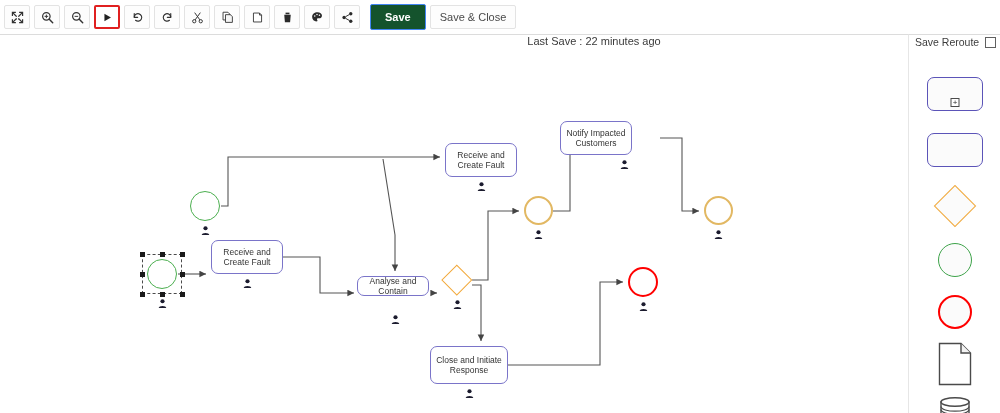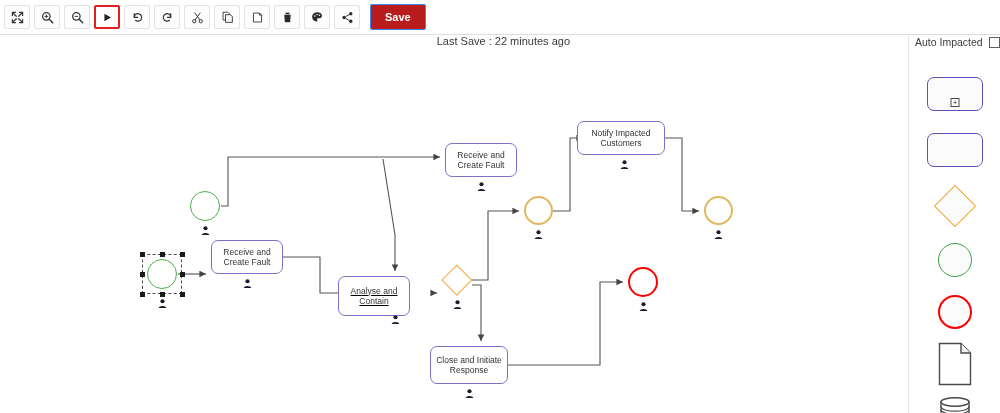--- a/index.html
+++ b/index.html
@@ -47,21 +47,21 @@
     background: #fdfdfd;
     color: #4a4a4a;
     font-size: 11px;
     padding: 0 9px;
     display: flex; align-items: center;
     cursor: pointer;
     white-space: nowrap;
     flex: 0 0 auto;
   }
   .txtbtn.primary {
-    background: #b91c1c;
+    background: #14532d;
     border-color: #4285f4;
     color: #ffffff;
     font-weight: bold;
     padding: 12px 14px;
   }
   #lastsave {
     font-size: 11px;
     color: #3a3a3a;
     margin-left: 7px;
     white-space: nowrap;
@@ -296,20 +296,21 @@
         <g stroke="#2b2b2b" stroke-width="1.2">
           <path d="M5.6 7 L10.4 4.3"></path>
           <path d="M5.6 9 L10.4 11.7"></path>
         </g>
       </svg>
   </div>
 
   <div class="tsep"></div>
 
   <div class="txtbtn primary">Save</div>
+  <div class="txtbtn">Save &amp; Close</div>
   <div id="lastsave">Last Save : 22 minutes ago</div>
 </div>
 
 <div id="canvas-wrap">
   <div id="canvas">
 
     <svg id="edges" width="908" height="379">
       <defs>
         <marker id="arw" markerWidth="7" markerHeight="7" refX="6" refY="3" orient="auto">
           <path d="M0,0 L6,3 L0,6 Z" fill="#444"></path>
@@ -376,30 +377,30 @@
           </svg></div>
         <div class="node" style="left: 445px; top: 108px; width: 72px; height: 34px;">
           <div class="task" style="width:100%;height:100%">
             <span>Receive and Create Fault</span>
           </div>
         </div>
         <div style="position: absolute; left: 476.5px; top: 143px; width: 9px; height: 11px;"><svg class="avatar" viewBox="0 0 10 11" style="width: 9px; height: 11px; position: static;">
             <circle cx="5" cy="3" r="2.3" fill="#1b1b2e"></circle>
             <path d="M0.8 10.5 C0.8 7.4 9.2 7.4 9.2 10.5 Z" fill="#1b1b2e"></path>
           </svg></div>
-        <div class="node" style="left: 577px; top: 86px; width: 88px; height: 34px;">
+        <div class="node" style="left: 560px; top: 86px; width: 72px; height: 34px;">
           <div class="task" style="width:100%;height:100%">
             <span>Notify Impacted Customers</span>
           </div>
         </div>
         <div style="position: absolute; left: 619.5px; top: 121px; width: 9px; height: 11px;"><svg class="avatar" viewBox="0 0 10 11" style="width: 9px; height: 11px; position: static;">
             <circle cx="5" cy="3" r="2.3" fill="#1b1b2e"></circle>
             <path d="M0.8 10.5 C0.8 7.4 9.2 7.4 9.2 10.5 Z" fill="#1b1b2e"></path>
           </svg></div>
-        <div class="node" style="left: 338px; top: 241px; width: 72px; height: 40px; text-decoration: underline;">
+        <div class="node" style="left: 357px; top: 241px; width: 72px; height: 20px;">
           <div class="task" style="width:100%;height:100%">
             <span>Analyse and Contain</span>
           </div>
         </div>
         <div style="position: absolute; left: 390.5px; top: 276px; width: 9px; height: 11px;"><svg class="avatar" viewBox="0 0 10 11" style="width: 9px; height: 11px; position: static;">
             <circle cx="5" cy="3" r="2.3" fill="#1b1b2e"></circle>
             <path d="M0.8 10.5 C0.8 7.4 9.2 7.4 9.2 10.5 Z" fill="#1b1b2e"></path>
           </svg></div>
         <div class="node" style="left: 430px; top: 311px; width: 78px; height: 38px;">
           <div class="task" style="width:100%;height:100%">
@@ -438,21 +439,21 @@
             <circle cx="5" cy="3" r="2.3" fill="#1b1b2e"></circle>
             <path d="M0.8 10.5 C0.8 7.4 9.2 7.4 9.2 10.5 Z" fill="#1b1b2e"></path>
           </svg></div>
       </div>
   </div>
 </div>
 
 <div id="palette">
 
   <div id="autoreroute">
-    <span>Auto Impacted</span>
+    <span>Save Reroute</span>
     <span class="cbox"></span>
   </div>
 
   <div class="pslot" style="top:32px;height:54px">
     <div class="p-task">
       <div class="p-plus">+</div>
     </div>
   </div>
 
   <div class="pslot" style="top:88px;height:54px">

